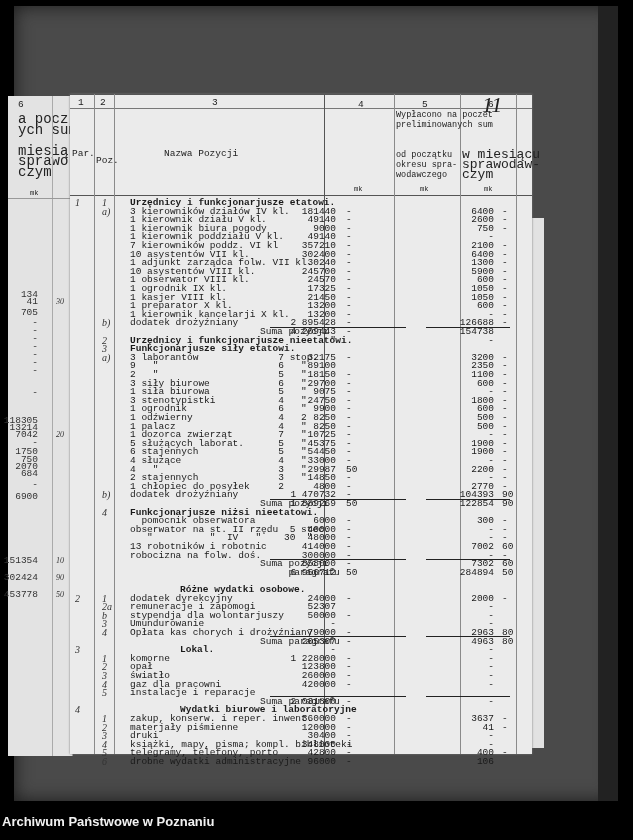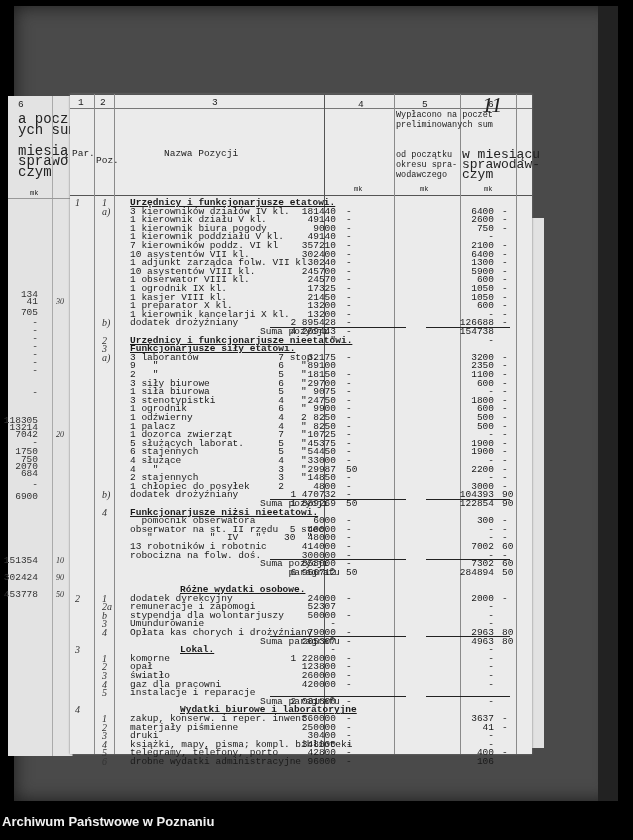--- a/index.html
+++ b/index.html
@@ -13,21 +13,21 @@
            box-shadow: 0 0 2px #777; }
   .sheet-tab { position:absolute; left:532px; top:218px; width:12px; height:530px; background:#e2e2e2; }
   .vl { position:absolute; top:0; bottom:0; width:1px; background:#8a8a8a; }
   .hl { position:absolute; left:0; right:0; height:1px; background:#777; }
   .hdr { position:absolute; font-size:9.5px; line-height:10.5px; color:#222; white-space:pre; }
   .row { position:absolute; left:0; right:0; height:9px; font-size:9.5px; line-height:9px; color:#1a1a1a; }
   .row span { position:absolute; white-space:pre; }
   .par { left:5px; font-style:italic; font-family:"Liberation Serif",serif; font-size:10px; color:#333; }
   .poz { left:32px; font-style:italic; font-family:"Liberation Serif",serif; font-size:10px; color:#333; }
   .name { left:60px; }
-  .name.head { text-decoration:underline; font-weight:bold; }
+  .name.head { font-weight:bold; }
   .name.sum { left:190px; }
   .c4 { right:196px; text-align:right; }
   .c4f { left:276px; }
   .c6 { right:38px; text-align:right; }
   .c6f { left:432px; }
   .sumline { position:absolute; height:1px; background:#222; }
   .prev-row { position:absolute; left:10px; width:58px; font-size:9.5px; line-height:9px; color:#333; }
   .prev-row .v { position:absolute; right:28px; text-align:right; white-space:pre; }
   .prev-row .f { position:absolute; right:2px; font-style:italic; font-family:"Liberation Serif",serif; font-size:8px; }
   .footer { position:absolute; left:2px; top:814px; color:#f2f2f2; font-family:"Liberation Sans",sans-serif;
@@ -484,21 +484,21 @@
         <span class="c4f">-</span>
         <span class="c6">-</span>
         <span class="c6f">-</span>
       </div>
       <div class="row" style="top: 387.8px;">
         <span class="par"></span>
         <span class="poz"></span>
         <span class="name">1 chłopiec do posyłek     2</span>
         <span class="c4">4800</span>
         <span class="c4f">-</span>
-        <span class="c6">3000</span>
+        <span class="c6">2770</span>
         <span class="c6f">-</span>
       </div>
       <div class="row" style="top: 396.4px;">
         <span class="par"></span>
         <span class="poz">b)</span>
         <span class="name">dodatek drożyźniany</span>
         <span class="c4">1 470732</span>
         <span class="c4f">-</span>
         <span class="c6">104393</span>
         <span class="c6f">90</span>
@@ -742,21 +742,21 @@
         <span class="name">zakup, konserw. i reper. inwent.</span>
         <span class="c4">360000</span>
         <span class="c4f">-</span>
         <span class="c6">3637</span>
         <span class="c6f">-</span>
       </div>
       <div class="row" style="top: 628.6px;">
         <span class="par"></span>
         <span class="poz">2</span>
         <span class="name">materjały piśmienne</span>
-        <span class="c4">250000</span>
+        <span class="c4">120000</span>
         <span class="c4f">-</span>
         <span class="c6">41</span>
         <span class="c6f">-</span>
       </div>
       <div class="row" style="top: 637.2px;">
         <span class="par"></span>
         <span class="poz">3</span>
         <span class="name">druki</span>
         <span class="c4">30400</span>
         <span class="c4f">-</span>

